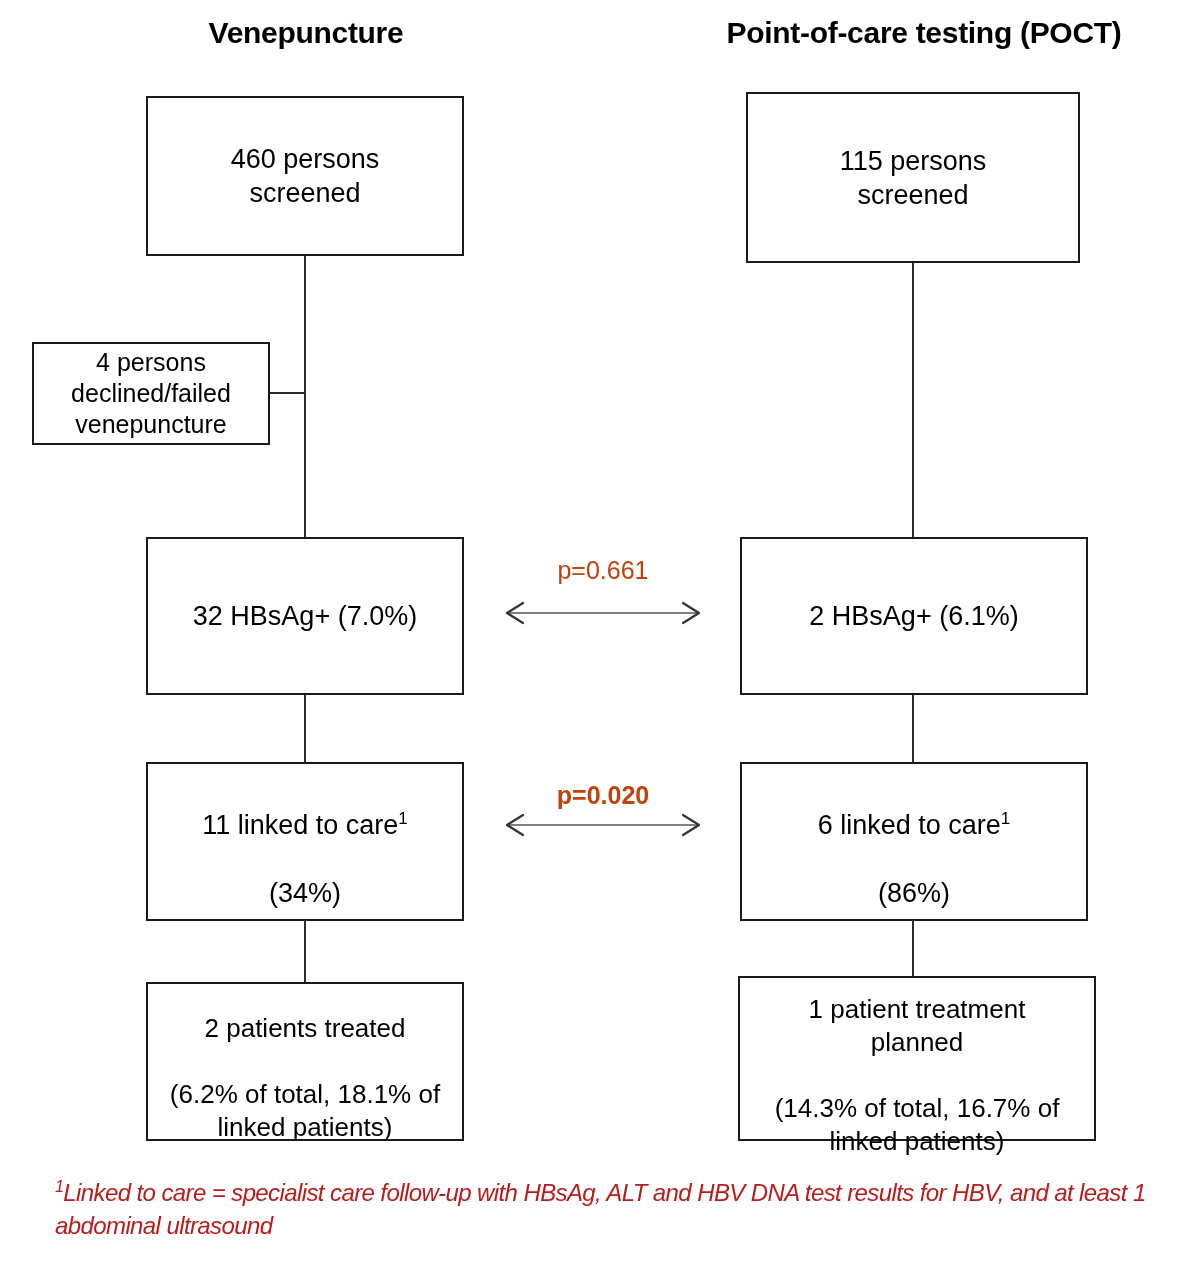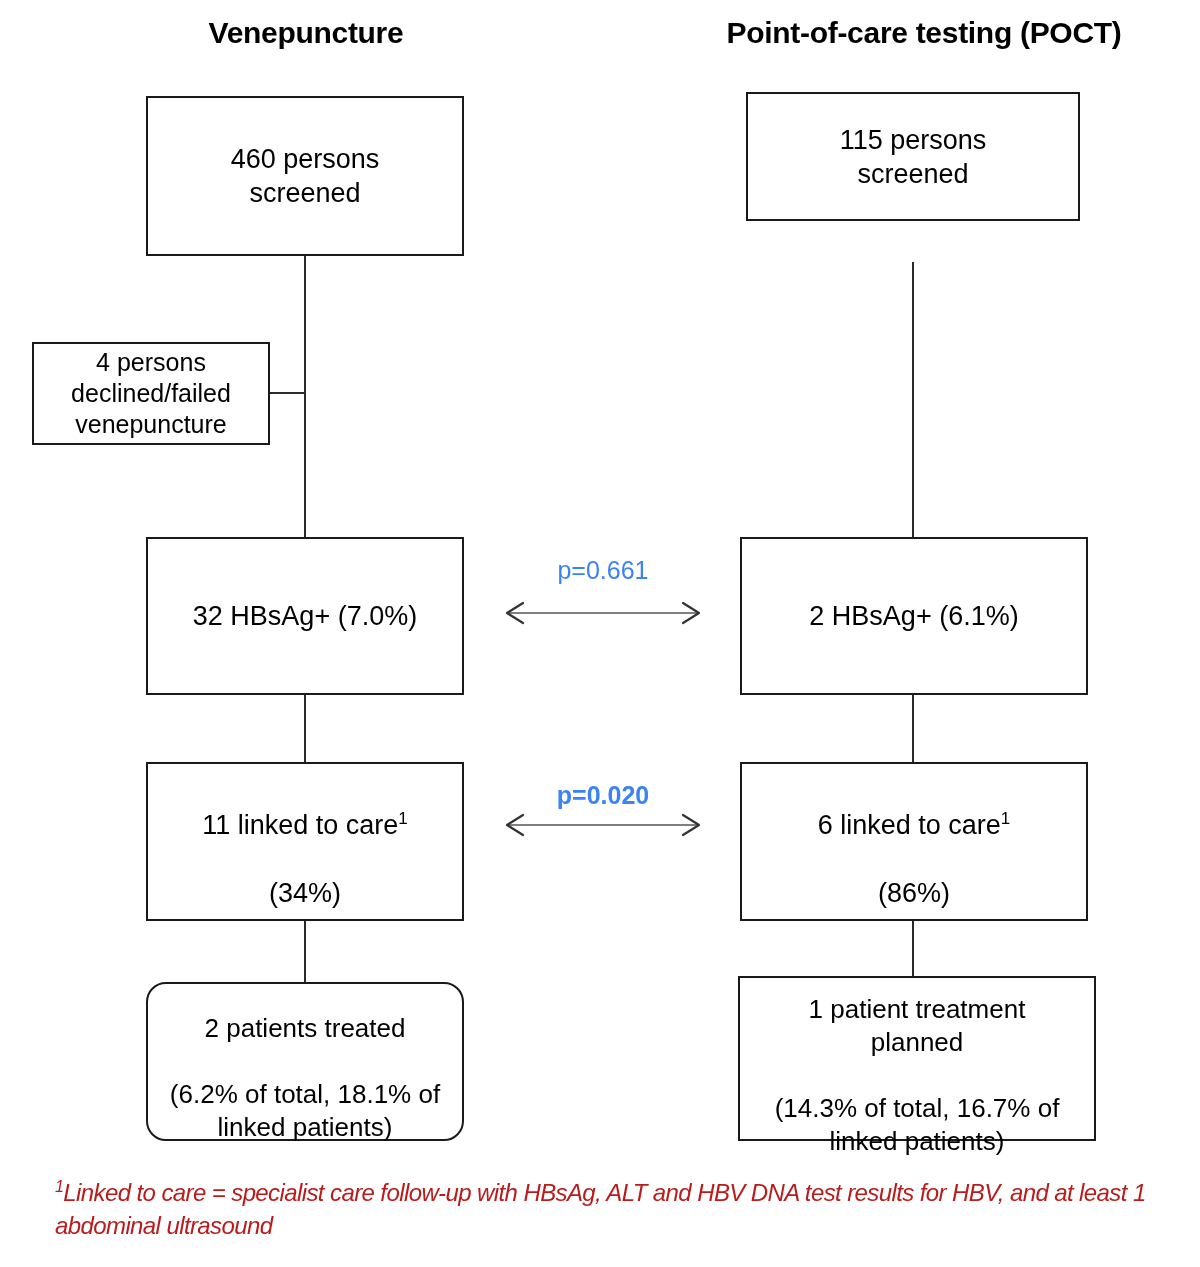--- a/index.html
+++ b/index.html
@@ -71,21 +71,21 @@
     background: #2b2b2b;
   }
 
   
   .pval {
     position: absolute;
     font-size: 25px;
     line-height: 28px;
     text-align: center;
     white-space: nowrap;
-    color: #3b82f6;
+    color: #c2410c;
   }
   .pval.bold { font-weight: bold; }
 
   .arrow-wrap {
     position: absolute;
     height: 26px;
   }
   .arrow-wrap svg { display: block; }
 
   
@@ -143,29 +143,29 @@
     <span class="txt">32 HBsAg+ (7.0%)</span>
   </div>
 
   <div class="node" style="left:146px; top:762px; width:318px; height:159px;">
     <span class="txt">
       <span>11 linked to care</span><span class="sup1">1</span><br>
       <span>(34%)</span>
     </span>
   </div>
 
-  <div class="node overflow" style="left:146px; top:982px; width:318px; height:159px; font-size:26px; line-height:33px;border-radius:20px;">
+  <div class="node overflow" style="left:146px; top:982px; width:318px; height:159px; font-size:26px; line-height:33px;">
     <span class="txt">
       <span>2 patients treated</span><br>
       <span>(6.2% of total, 18.1% of
 linked patients)</span>
     </span>
   </div>
 
-  <div class="node" style="left:746px; top:92px; width:334px; height:129px;">
+  <div class="node" style="left:746px; top:92px; width:334px; height:171px;">
     <span class="txt">115 persons
 screened</span>
   </div>
 
   <div class="node" style="left:740px; top:537px; width:348px; height:158px;">
     <span class="txt">2 HBsAg+ (6.1%)</span>
   </div>
 
   <div class="node" style="left:740px; top:762px; width:348px; height:159px;">
     <span class="txt">

